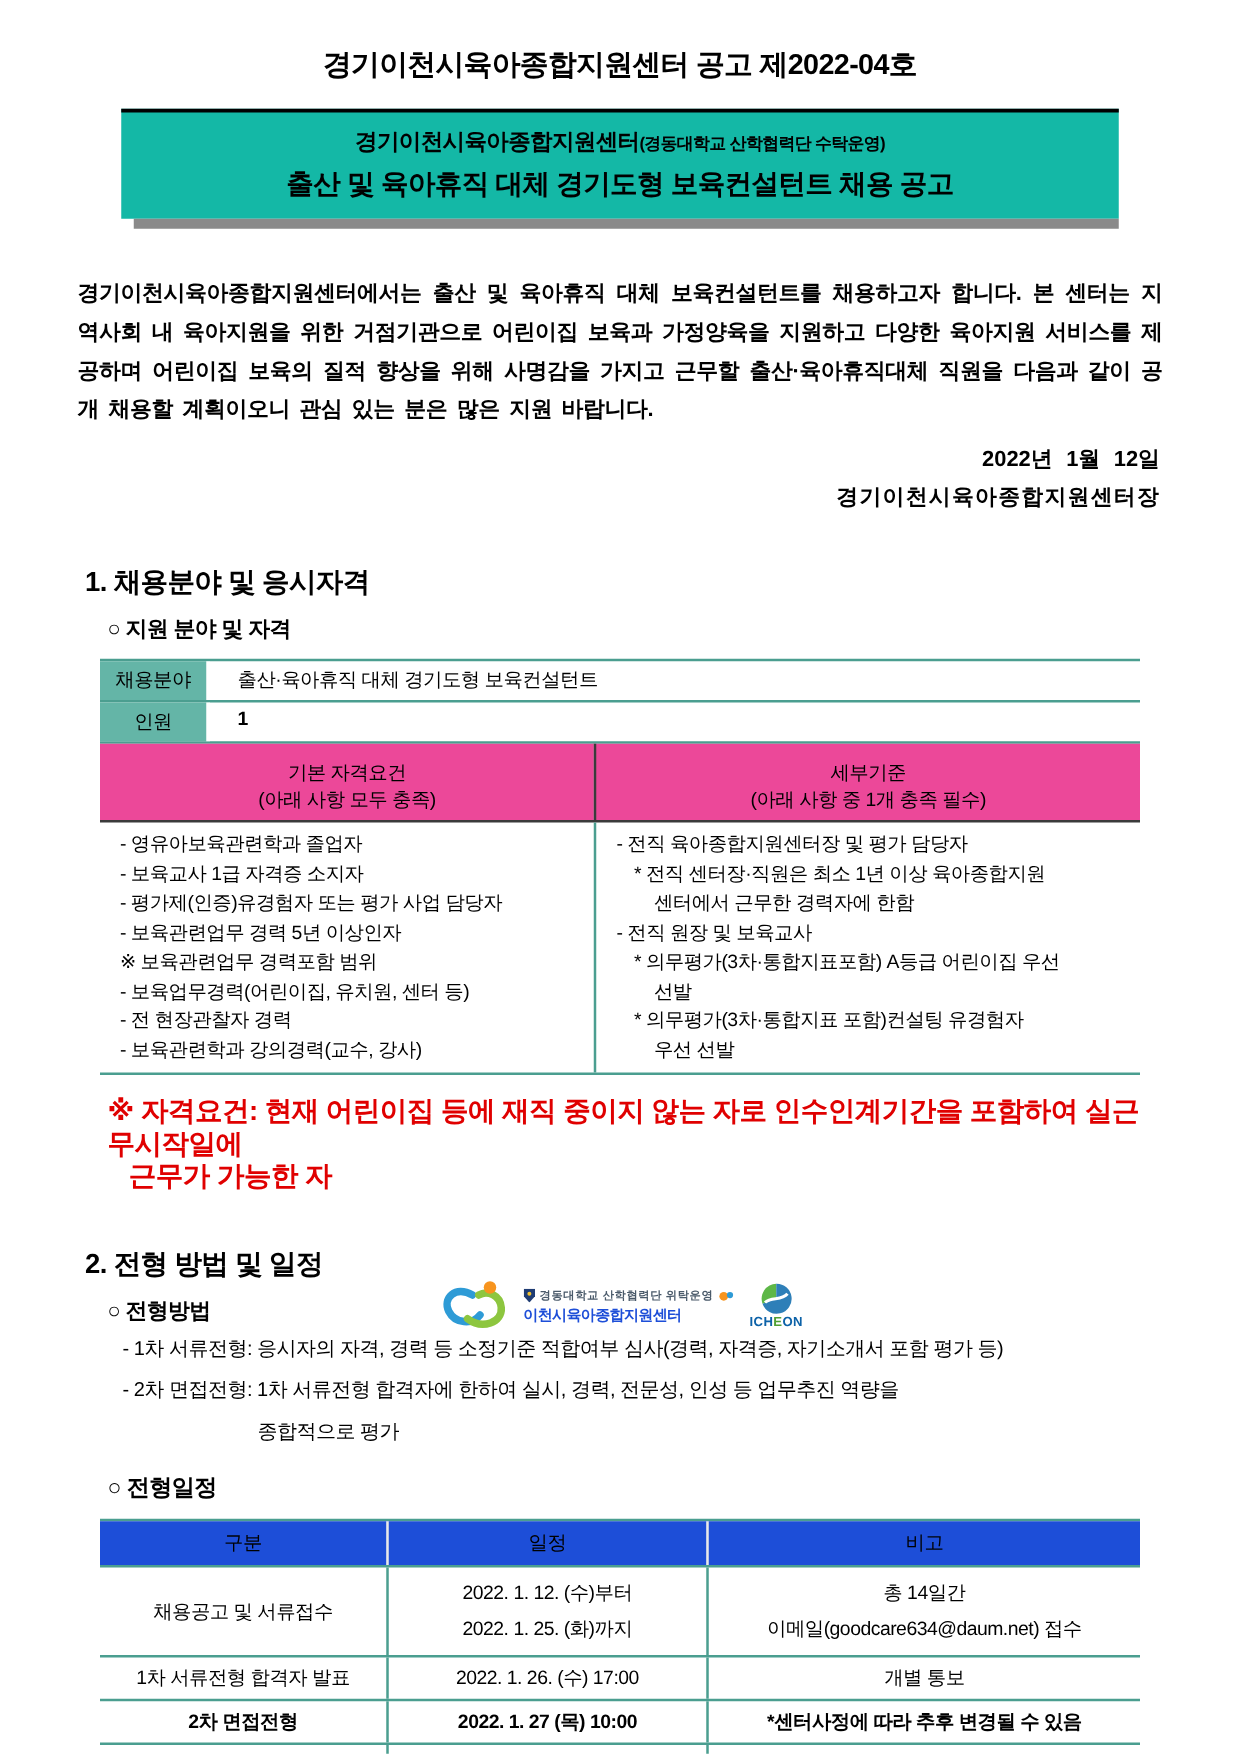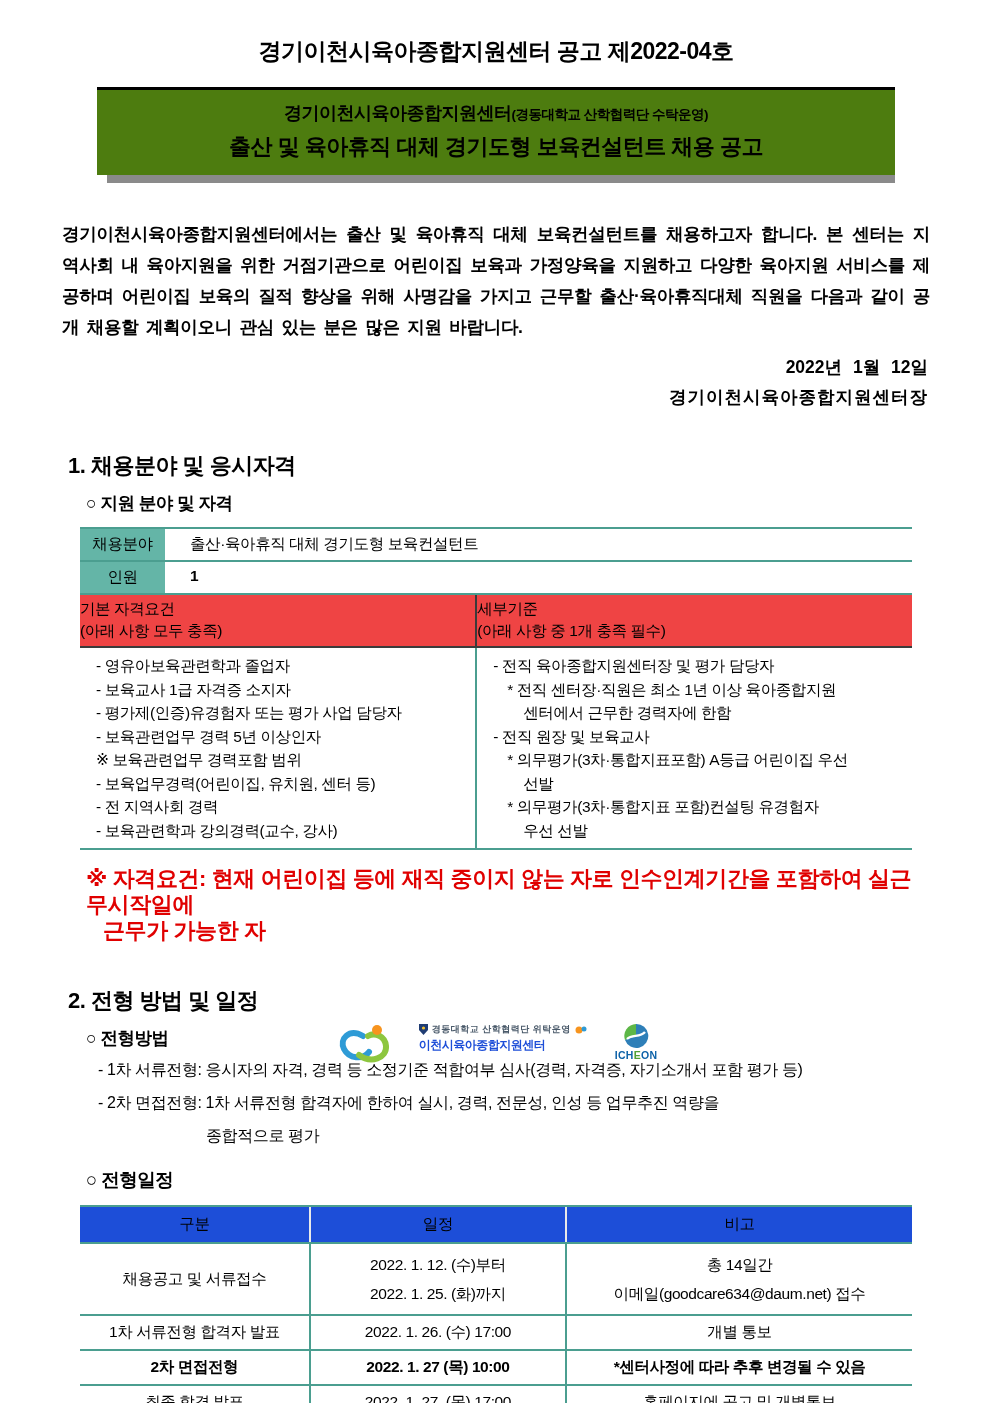--- a/index.html
+++ b/index.html
@@ -5,21 +5,21 @@
   html,body{margin:0;padding:0;background:#ffffff;}
   body{width:992px;height:1403px;overflow:hidden;
        font-family:"Liberation Sans","DejaVu Sans",sans-serif;color:#000;}
   .page{width:992px;height:1081px;box-sizing:border-box;padding-top:36px;position:relative;}
 
   
   .doc-title{margin:0;text-align:center;font-size:23px;font-weight:800;letter-spacing:-0.5px;}
 
   
   .banner-wrap{margin:20px 97px 0 97px;}
-  .banner{border-top:3px solid #000;background:#4d7c0f;text-align:center;padding:11px 0 13px 0;}
+  .banner{border-top:3px solid #000;background:#14b8a6;text-align:center;padding:11px 0 13px 0;}
   .banner-line1{font-size:18px;font-weight:800;letter-spacing:-0.5px;}
   .banner-line1 .sub{font-size:13.5px;font-weight:700;}
   .banner-line2{margin-top:7px;font-size:22px;font-weight:800;letter-spacing:-0.5px;}
   .banner-shadow{height:8px;background:#8A8A8A;margin-left:10px;}
 
   
   .intro{margin:36px 62px 0 62px;font-size:17.5px;font-weight:700;line-height:31px;
          text-align:justify;word-spacing:3px;letter-spacing:-0.3px;}
   .date-line{margin:12px 64px 0 0;text-align:right;font-size:17.5px;font-weight:700;word-spacing:6px;}
   .sign-line{margin:6px 64px 0 0;text-align:right;font-size:17.5px;font-weight:700;letter-spacing:1px;}
@@ -28,21 +28,21 @@
   .sec-title{margin:42px 0 0 68px;font-size:22px;font-weight:800;letter-spacing:-0.5px;}
   .sec-sub{margin:10px 0 0 86px;font-size:17.5px;font-weight:800;letter-spacing:-0.5px;}
 
   
   .t1{margin:12px 80px 16px 80px;border-top:2px solid #4B9E90;font-size:15.5px;letter-spacing:-0.4px;}
   .t1-row{display:grid;grid-template-columns:88px 1fr;border-bottom:2px solid #4B9E90;}
   .t1-label{background:#64B5A7;text-align:center;padding:5px 0;border-right:3px solid #ffffff;}
   .t1-value{padding:5px 0 5px 22px;}
   .t1-value.bold{font-weight:800;}
   .t1-head{display:grid;grid-template-columns:47.5% 52.5%;border-bottom:2px solid #3B3B3B;}
-  .t1-head-cell{background:#ef4444;padding:3px 0 4px 0;line-height:22px;}
+  .t1-head-cell{background:#ec4899;text-align:center;padding:13px 0 4px 0;line-height:22px;}
   .t1-head-cell.second{border-left:2px solid #3B3B3B;}
   .t1-body{display:grid;grid-template-columns:47.5% 52.5%;border-bottom:2px solid #4B9E90;}
   .t1-cell{padding:6px 6px 6px 16px;line-height:23.5px;}
   .t1-cell.right{border-left:2px solid #4B9E90;}
   .li-ind1{padding-left:14px;}
   .li-ind2{padding-left:30px;}
 
   .t1-note{margin:7px 70px 0 86px;color:#E00000;font-weight:800;font-size:22px;line-height:26px;letter-spacing:-0.4px;}
   .t1-note .l2{padding-left:17px;}
 
@@ -58,21 +58,21 @@
   .t2-head .cell{background:#1d4ed8;padding:7px 0;}
   .t2-head .cell.mid,.t2-head .cell.last{border-left:2px solid #E9E9E9;}
   .t2-row{border-top:2px solid #4B9E90;}
   .t2-row .cell{padding:6px 0;display:flex;flex-direction:column;justify-content:center;}
   .t2-row .cell.mid,.t2-row .cell.last{border-left:2px solid #4B9E90;}
   .t2-row .stack{line-height:29px;}
   .t2-row.red{color:#000000;font-weight:800;}
 
   
   .footer{position:absolute;left:0;bottom:14px;width:100%;display:flex;justify-content:center;
-          align-items:flex-start;gap:24px;}
+          align-items:center;gap:9px;}
   .f-mid{display:flex;flex-direction:column;align-items:flex-start;}
   .f-small{display:flex;align-items:center;gap:4px;font-size:9px;font-weight:700;color:#4a5a6a;letter-spacing:0.5px;}
   .f-main{font-size:12px;font-weight:800;color:#1d4ed8;letter-spacing:-0.5px;margin-top:1px;}
   .f-city{display:flex;flex-direction:column;align-items:center;margin-left:4px;}
   .f-city-text{font-size:10.5px;font-weight:700;letter-spacing:0.3px;}
   .c-blue{color:#0D62A8;} .c-green{color:#51A033;}
 </style>
 </head>
 <body>
 
@@ -115,21 +115,21 @@
       </div>
     </div>
     <div class="t1-body">
       <div class="t1-cell">
         <div>- 영유아보육관련학과 졸업자</div>
         <div>- 보육교사 1급 자격증 소지자</div>
         <div>- 평가제(인증)유경험자 또는 평가 사업 담당자</div>
         <div>- 보육관련업무 경력 5년 이상인자</div>
         <div>※ 보육관련업무 경력포함 범위</div>
         <div>- 보육업무경력(어린이집, 유치원, 센터 등)</div>
-        <div>- 전 지역사회 경력</div>
+        <div>- 전 현장관찰자 경력</div>
         <div>- 보육관련학과 강의경력(교수, 강사)</div>
       </div>
       <div class="t1-cell right">
         <div>- 전직 육아종합지원센터장 및 평가 담당자</div>
         <div class="li-ind1">* 전직 센터장·직원은 최소 1년 이상 육아종합지원</div>
         <div class="li-ind2">센터에서 근무한 경력자에 한함</div>
         <div>- 전직 원장 및 보육교사</div>
         <div class="li-ind1">* 의무평가(3차·통합지표포함) A등급 어린이집 우선</div>
         <div class="li-ind2">선발</div>
         <div class="li-ind1">* 의무평가(3차·통합지표 포함)컨설팅 유경험자</div>

